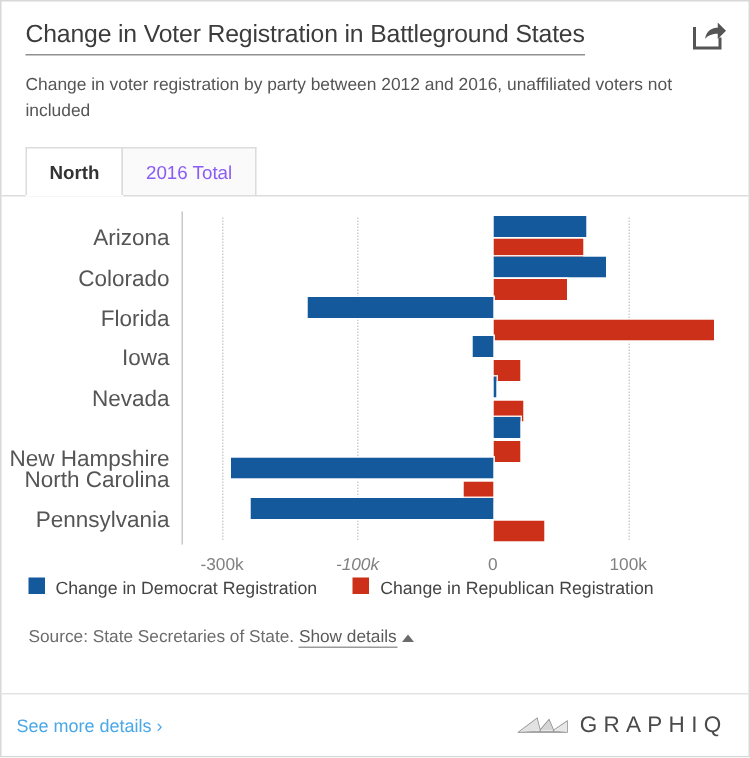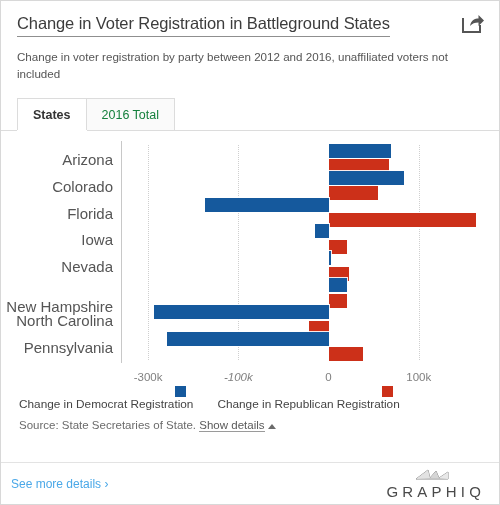--- a/index.html
+++ b/index.html
@@ -69,21 +69,21 @@
   .tab {
     position: relative;
     z-index: 2;
     display: inline-block;
     font-size: 12.5px;
     padding: 9px 15px 8px 15px;
     border: 1px solid #dcdcdc;
     border-bottom: none;
     margin-right: -1px;
     background: #fafafa;
-    color: #15803d;
+    color: #8b5cf6;
     cursor: pointer;
     vertical-align: bottom;
   }
   .tab.active {
     background: #ffffff;
     color: #333333;
     font-weight: bold;
     box-shadow: 0 1px 0 0 #ffffff;
   }
 
@@ -149,26 +149,25 @@
   }
 
   
   #legend {
     margin-top: 4px;
     padding-left: 18px;
     height: 26px;
   }
   .legend-item {
     display: inline-flex;
-    align-items: flex-end;
+    align-items: flex-start;
     font-size: 11.8px;
     color: #444444;
     margin-right: 24px;
     cursor: pointer;
-    flex-direction: column;
   }
   .swatch {
     width: 11px;
     height: 11px;
     margin-right: 7px;
     display: inline-block;
   }
 
   
   #source {
@@ -207,21 +206,20 @@
   }
   #see-more {
     font-size: 12px;
     color: #4aa8e8;
     cursor: pointer;
     text-decoration: none;
   }
   #brand {
     display: flex;
     align-items: center;
-    flex-direction: column;
   }
   #brand-text {
     font-size: 15px;
     letter-spacing: 4.2px;
     color: #4a4a4a;
     font-weight: 400;
     margin-left: 7px;
   }
 </style>
 </head>
@@ -236,21 +234,21 @@
       <svg width="24" height="22" viewBox="0 0 24 22">
         <path d="M2 5 L2 19 L19 19 L19 12" fill="none" stroke="#555" stroke-width="2"></path>
         <path d="M9 13 C10 7, 14 5.5, 17.5 5.5 L17.5 2 L23 7.5 L17.5 13 L17.5 9.5 C14 9.5, 11 10.5, 9 13 Z" fill="#555"></path>
       </svg>
     </div>
 
     <div id="subtitle">Change in voter registration by party between 2012 and 2016, unaffiliated voters not included</div>
   </div>
 
   <div id="tabs">
-    <div class="tab active">States</div><div class="tab">2016 Total</div>
+    <div class="tab active">North</div><div class="tab">2016 Total</div>
   </div>
 
   <div id="chart-area">
     <div id="axis-left"></div>
     <div id="cat-labels">
         <div class="cat-label" style="top: 13.4375px;">Arizona</div>
         <div class="cat-label" style="top: 40.3125px;">Colorado</div>
         <div class="cat-label" style="top: 67.1875px;">Florida</div>
         <div class="cat-label" style="top: 94.0625px;">Iowa</div>
         <div class="cat-label" style="top: 120.938px;">Nevada</div>

